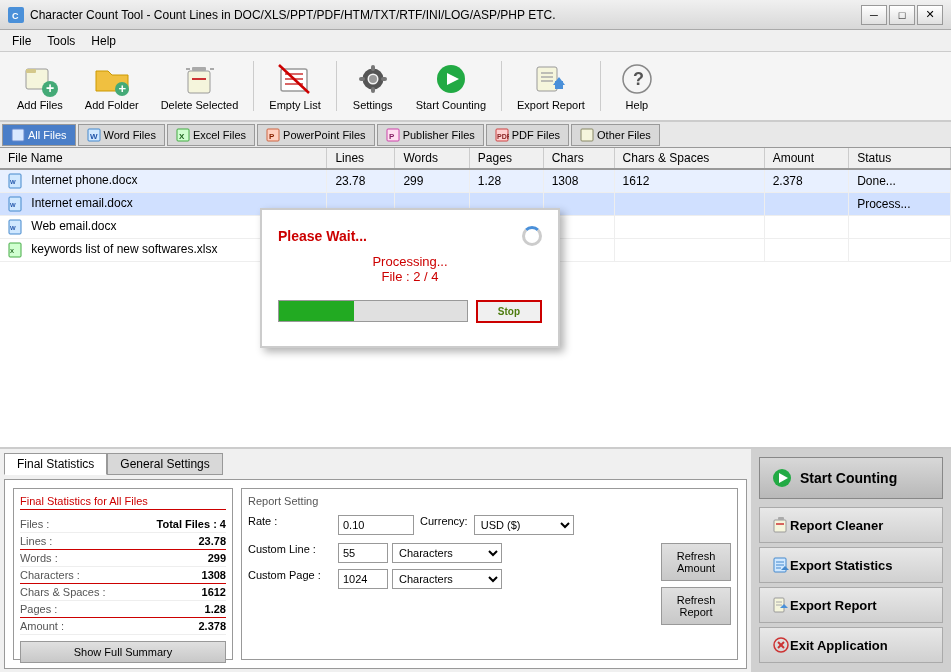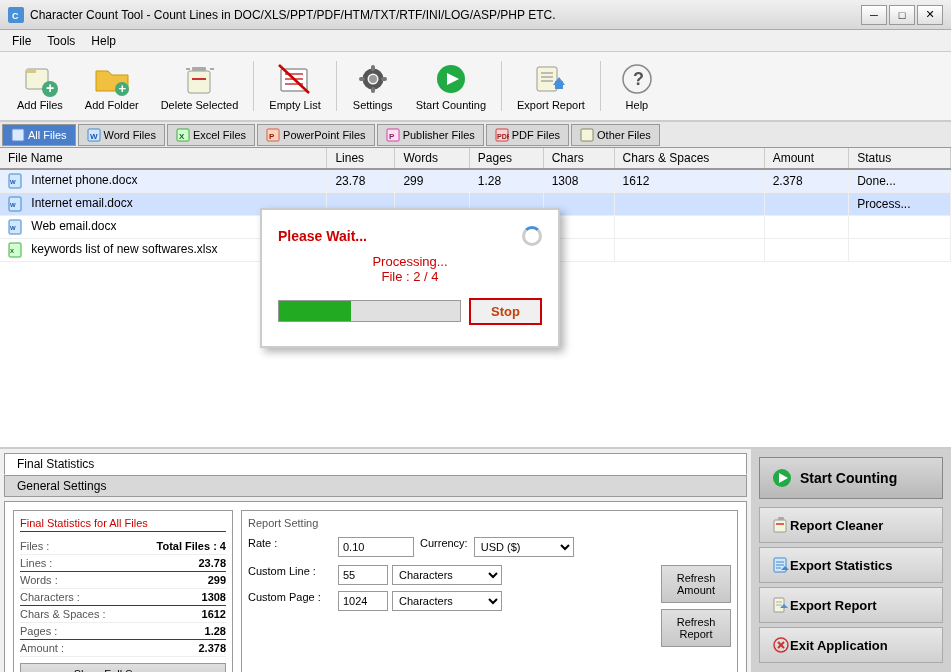--- a/index.html
+++ b/index.html
@@ -42,29 +42,29 @@
     .file-row-4 { background: white; }
 
     
     .processing-overlay { position: absolute; top: 60px; left: 260px; width: 300px; background: white; border: 2px solid #ccc; box-shadow: 4px 4px 8px rgba(0,0,0,0.3); padding: 16px; z-index: 10; }
     .processing-title { color: #cc0000; font-size: 14px; font-weight: bold; margin-bottom: 8px; display: flex; align-items: center; justify-content: space-between; }
     .processing-text { color: #cc0000; text-align: center; margin: 8px 0; font-size: 13px; }
     .spinner { width: 20px; height: 20px; border: 3px solid #ccc; border-top: 3px solid #4a90d9; border-radius: 50%; animation: spin 1s linear infinite; }
     @keyframes spin { to { transform: rotate(360deg); } }
     .progress-bar-container { background: #e0e0e0; height: 22px; margin: 8px 0; border: 1px solid #999; display: flex; }
     .progress-bar-fill { background: #22aa22; width: 40%; height: 100%; }
-    .stop-btn { background: #f0f0f0; border: 2px solid #cc0000; color: #c2410c; font-weight: bold; padding: 4px 20px; cursor: pointer; font-size: 13px; margin-left: 8px; }
+    .stop-btn { background: #f0f0f0; border: 2px solid #cc0000; color: #4d7c0f; font-weight: bold; padding: 4px 20px; cursor: pointer; font-size: 10px; margin-left: 8px; }
 
     
     .bottom-panel { height: 235px; background: #f0f0f0; display: flex; }
     .bottom-left { flex: 1; padding: 4px; }
     .bottom-right { width: 200px; background: #d0d0d0; padding: 8px; display: flex; flex-direction: column; gap: 4px; }
 
     
-    .panel-tabs { display: flex; margin-bottom: 4px; flex-direction: column; }
+    .panel-tabs { display: flex; margin-bottom: 4px; }
     .panel-tab { padding: 3px 12px; cursor: pointer; border: 1px solid #999; font-size: 12px; background: #d8d8d8; }
     .panel-tab.active { background: white; border-bottom: 1px solid white; }
 
     
     .stats-section { background: white; border: 1px solid #999; padding: 8px; display: flex; gap: 8px; height: 190px; }
     .stats-box { border: 1px solid #999; padding: 6px; flex: 1; }
     .stats-box-title { color: #cc0000; font-size: 11px; margin-bottom: 6px; border-bottom: 1px solid #cc0000; padding-bottom: 2px; }
     .stat-row { display: flex; justify-content: space-between; padding: 2px 0; border-bottom: 1px solid #eee; font-size: 11px; }
     .stat-row.red-border { border-bottom: 1px solid #cc0000; }
     .stat-label { color: #555; }

